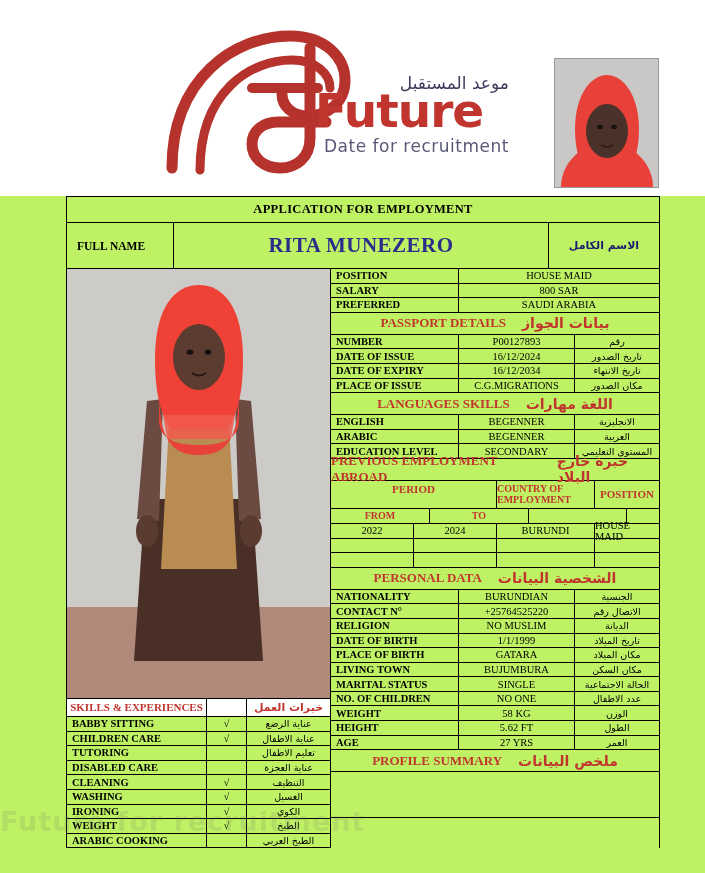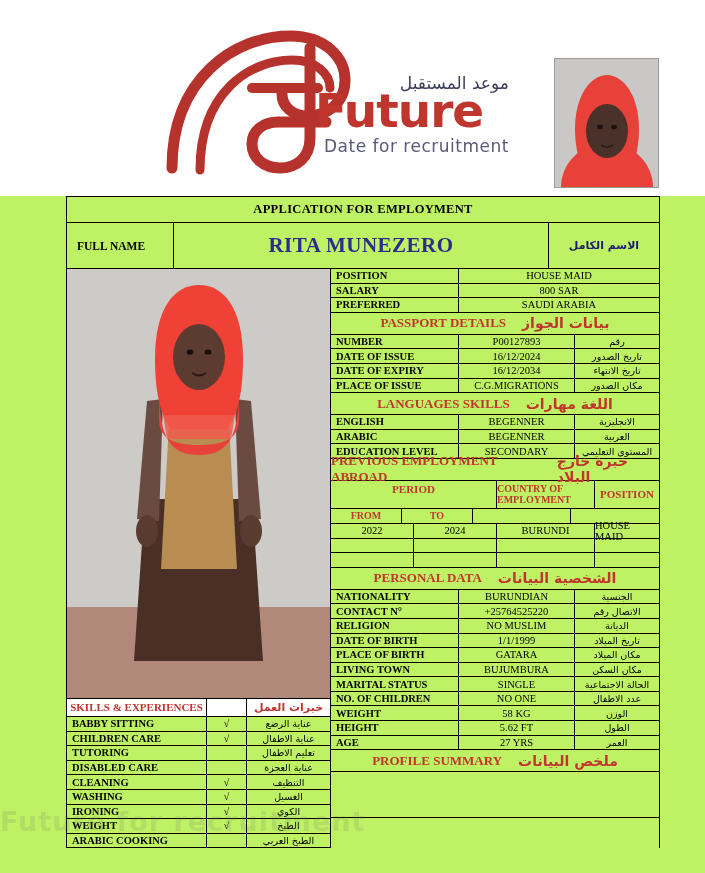--- a/index.html
+++ b/index.html
@@ -181,21 +181,21 @@
     text-align:left; color:#c1352f; font-weight:bold; font-size:10px;
     padding:2px 0; line-height:1.15;
     display:flex; align-items:center; justify-content:center;
   }
   .emp-head .pos {
     flex:1; text-align:center; color:#c1352f; font-weight:bold; font-size:11px;
     display:flex; align-items:center; justify-content:center;
   }
   .emp-sub { display:flex; border-bottom:1px solid #000; height:15px; }
   .emp-sub .from, .emp-sub .to {
-    width:71px; border-right:1px solid #000;
+    width:99px; border-right:1px solid #000;
     text-align:center; color:#c1352f; font-weight:bold; font-size:10px;
     display:flex; align-items:center; justify-content:center;
   }
   .emp-sub .blank1 { width:98px; border-right:1px solid #000; }
   .emp-sub .blank2 { flex:1; }
   .emp-row { display:flex; border-bottom:1px solid #000; height:14.6px; }
   .emp-row .c {
     width:83px; border-right:1px solid #000;
     font-size:10.5px; display:flex; align-items:center; justify-content:center;
   }

